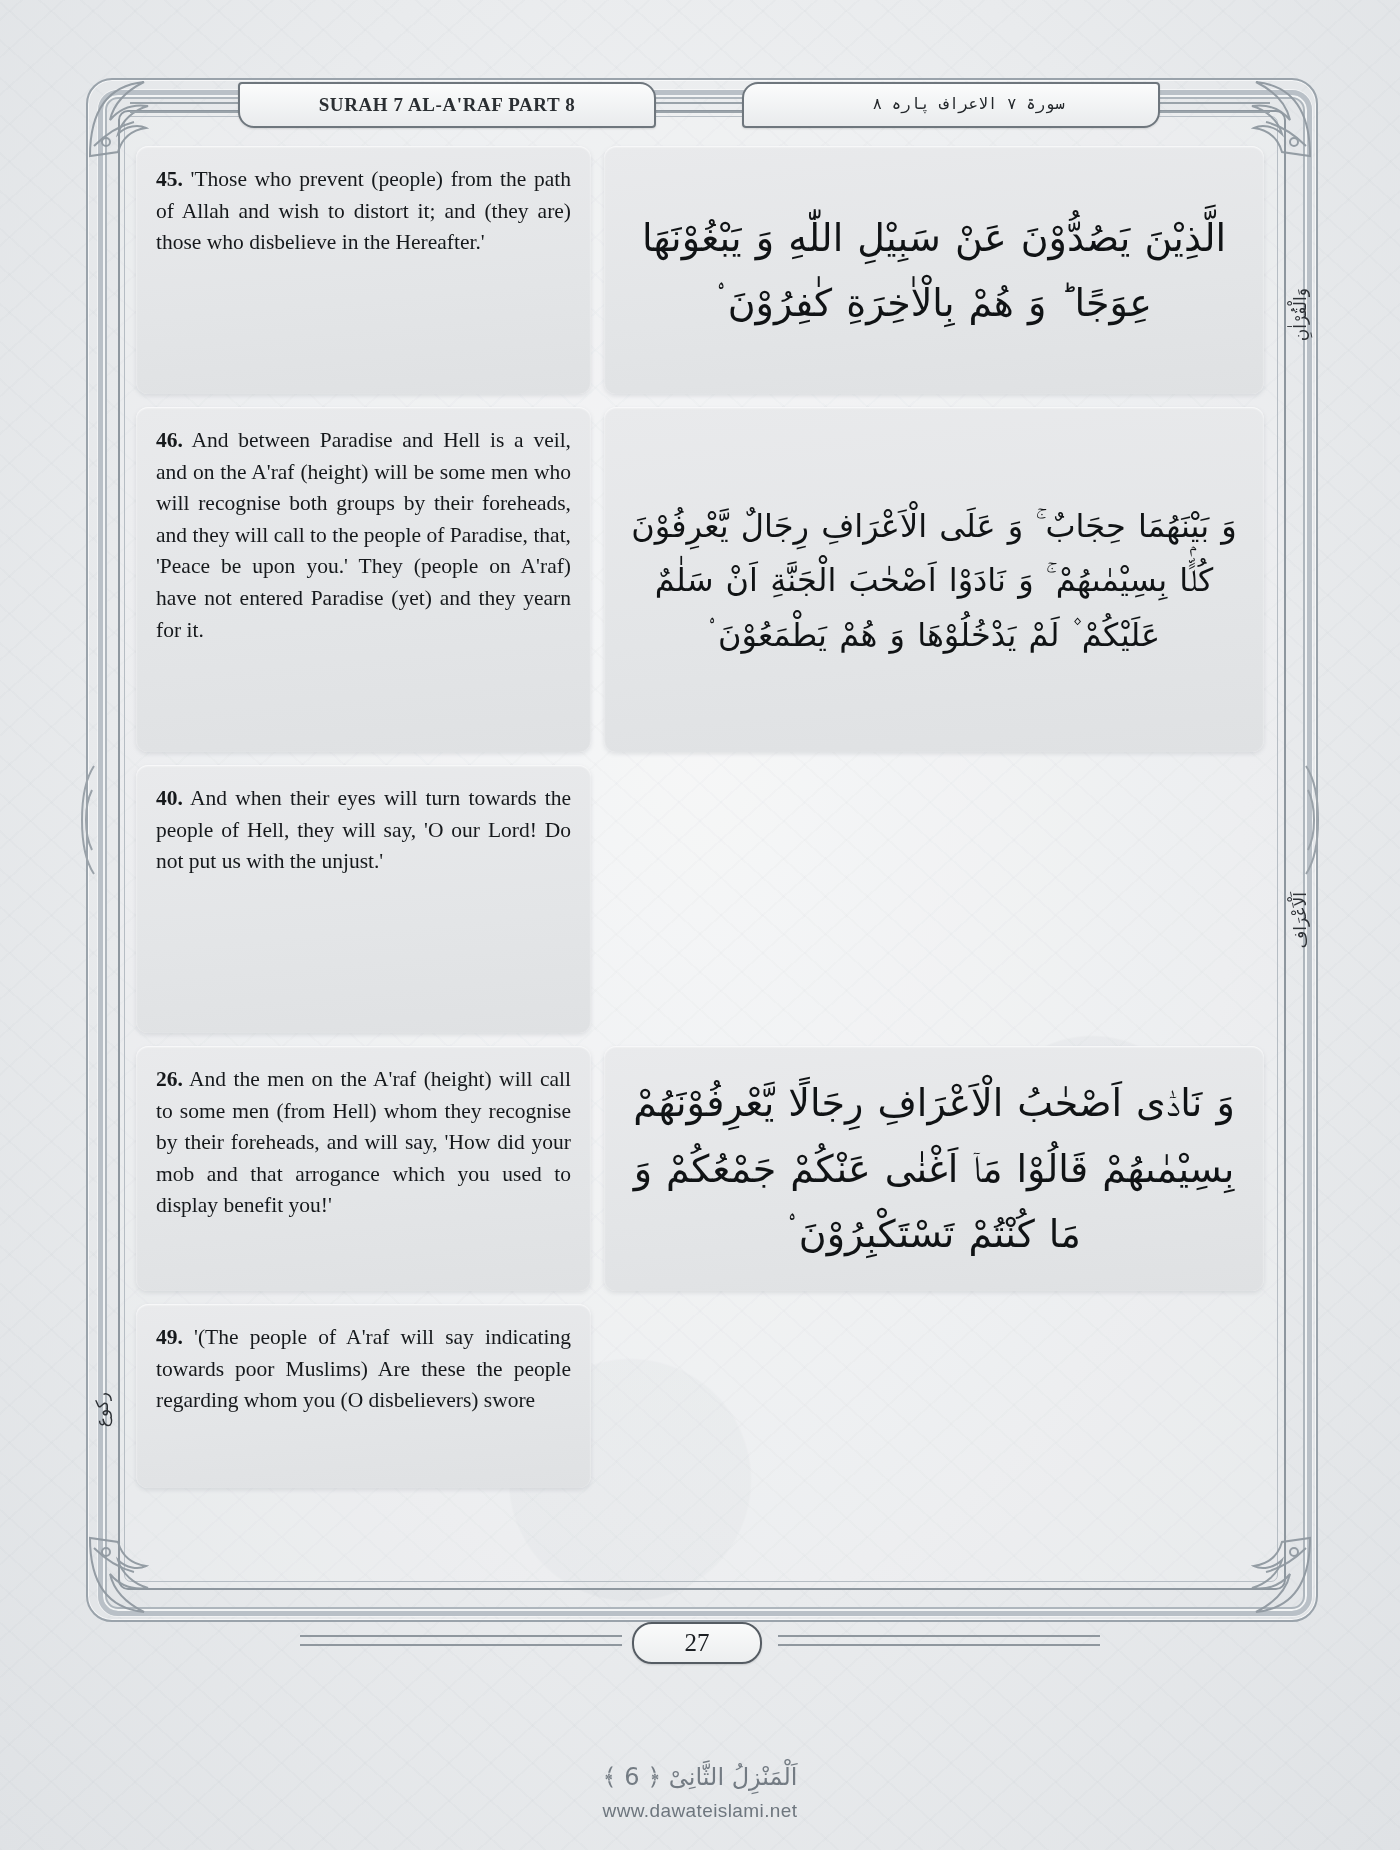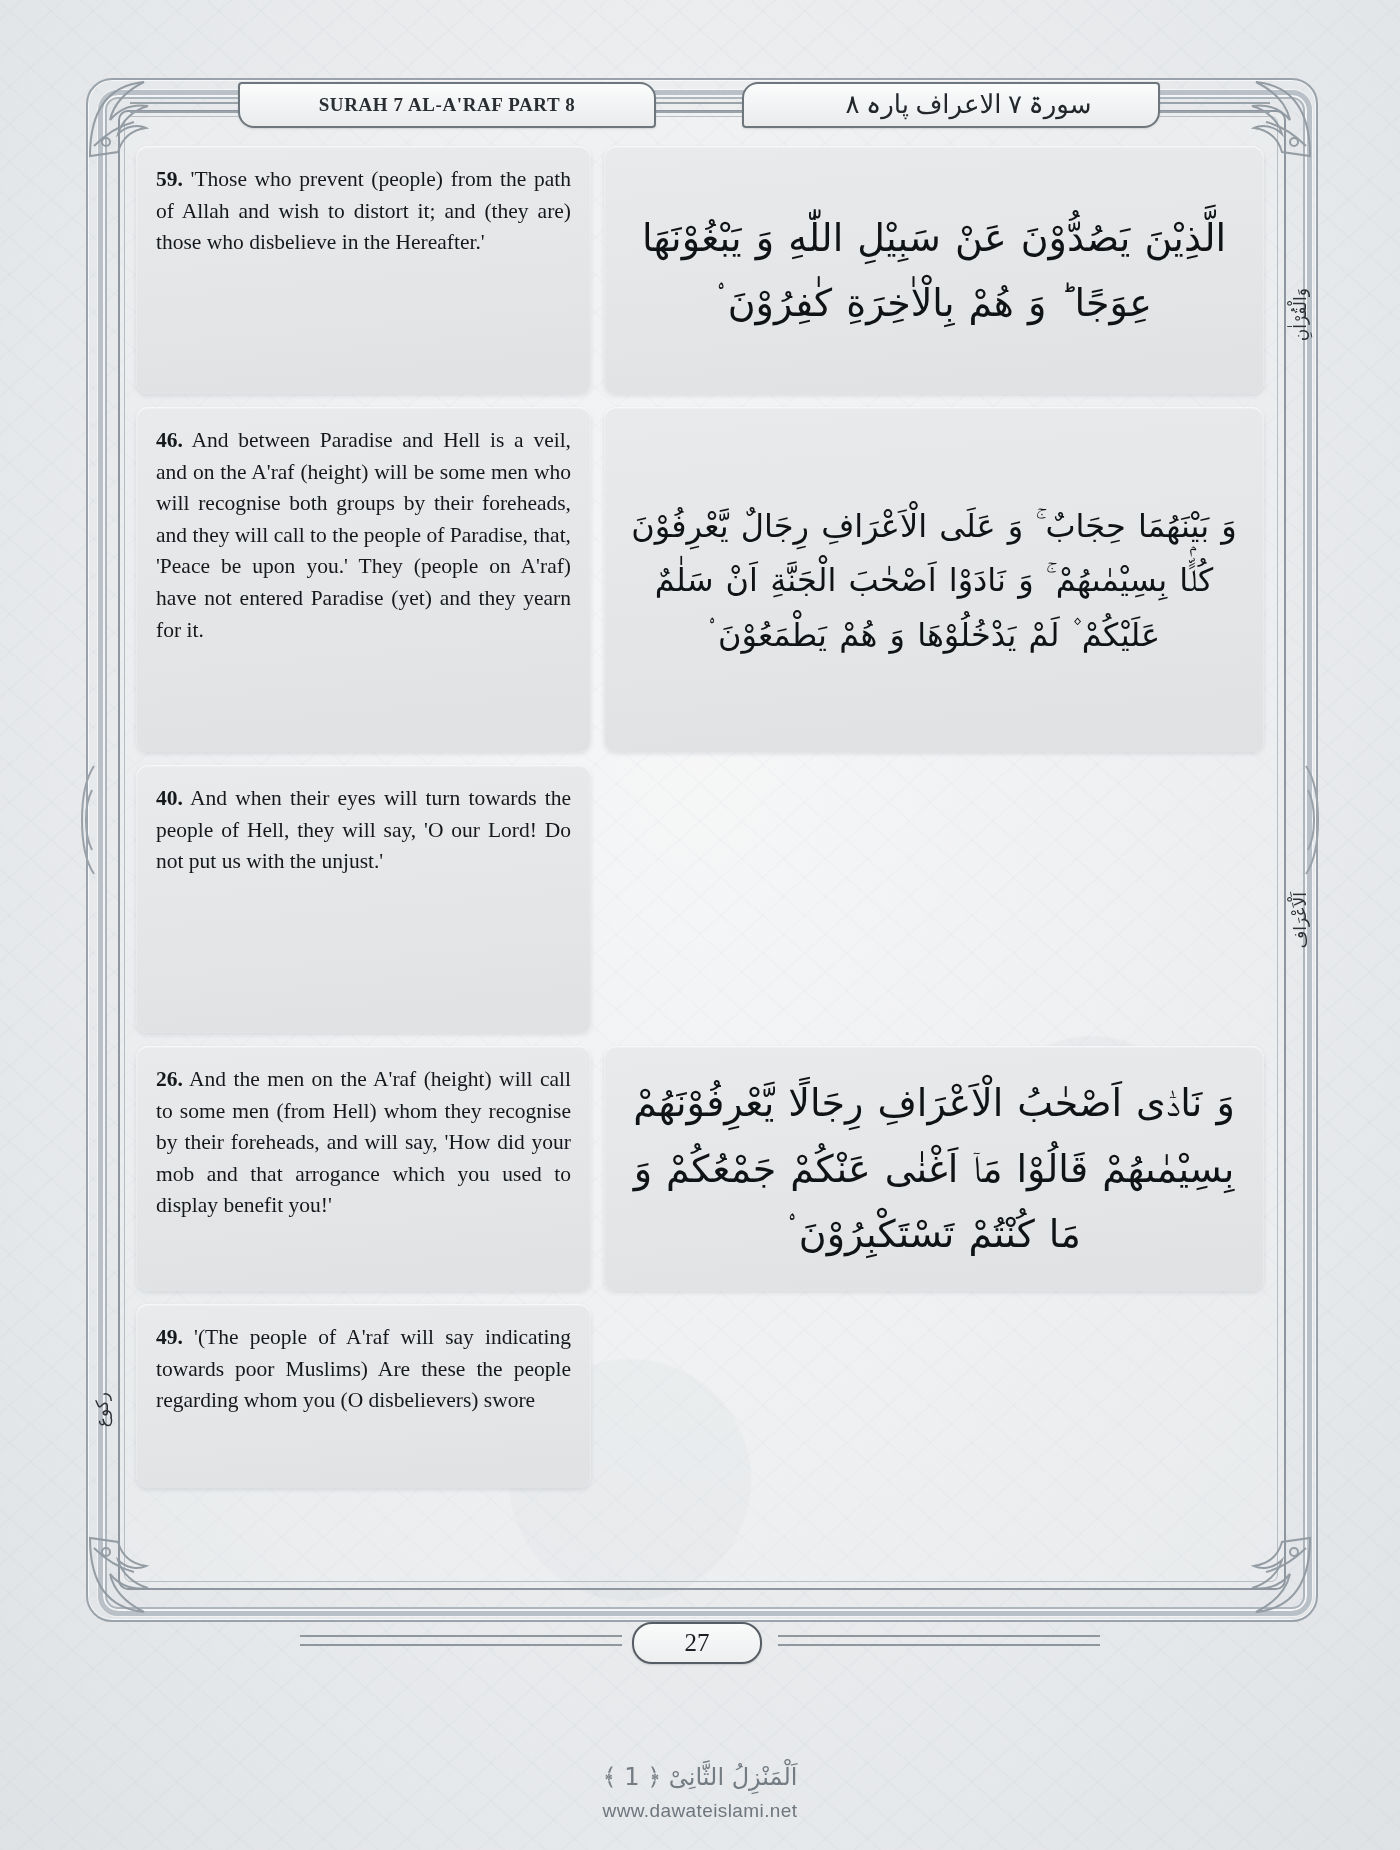--- a/index.html
+++ b/index.html
@@ -139,22 +139,22 @@
   }
   .header-eng {
     font-family: "Liberation Serif", serif;
     font-size: 19px;
     letter-spacing: .6px;
     color: #2b2f33;
     font-weight: 700;
     white-space: nowrap;
   }
   .header-ara {
-    font-family: Liberation Serif, serif;
-    font-size: 26px;
+    font-family: Liberation Mono, monospace;
+    font-size: 16px;
     color: #23272b;
     direction: rtl;
     white-space: nowrap;
     line-height: 1;
     margin-left: 35px;
   }
 
   
   .content {
     position: absolute;
@@ -358,21 +358,21 @@
     <div class="cartouche ara">
       <span class="header-ara">سورۃ ٧ الاعراف پارہ ٨</span>
     </div>
   </div>
 
   <div class="content">
 
     <div class="verse-row r1">
       <div class="cell eng">
         <div class="verse-text">
-          <span class="verse-num">59.</span>
+          <span class="verse-num">45.</span>
           <span>'Those who prevent (people) from the path of Allah and wish to distort it; and (they are) those who disbelieve in the Hereafter.'</span>
         </div>
       </div>
       <div class="cell ara">
         <div class="arabic-text">الَّذِيْنَ يَصُدُّوْنَ عَنْ سَبِيْلِ اللّٰهِ وَ يَبْغُوْنَهَا عِوَجًا ؕ وَ هُمْ بِالْاٰخِرَةِ كٰفِرُوْنَ ۟</div>
       </div>
     </div>
 
     <div class="verse-row r2">
       <div class="cell eng">
@@ -421,15 +421,15 @@
   <div class="margin-note n1">وَالْقُرْاٰنِ</div>
   <div class="margin-note n2">اَلْاَعْرَاف</div>
   <div class="margin-note left-note">رکوع</div>
 
   <div class="page-num-bar">
     <div class="pn-rule l"></div>
     <div class="pn-rule r"></div>
     <div class="page-num">27</div>
   </div>
 
-  <div class="footer-ara">اَلْمَنْزِلُ الثَّانِیْ ﴿ 1 ﴾</div>
+  <div class="footer-ara">اَلْمَنْزِلُ الثَّانِیْ ﴿ 6 ﴾</div>
   <div class="footer-url">www.dawateislami.net</div>
 </div>
 
 </body></html>

